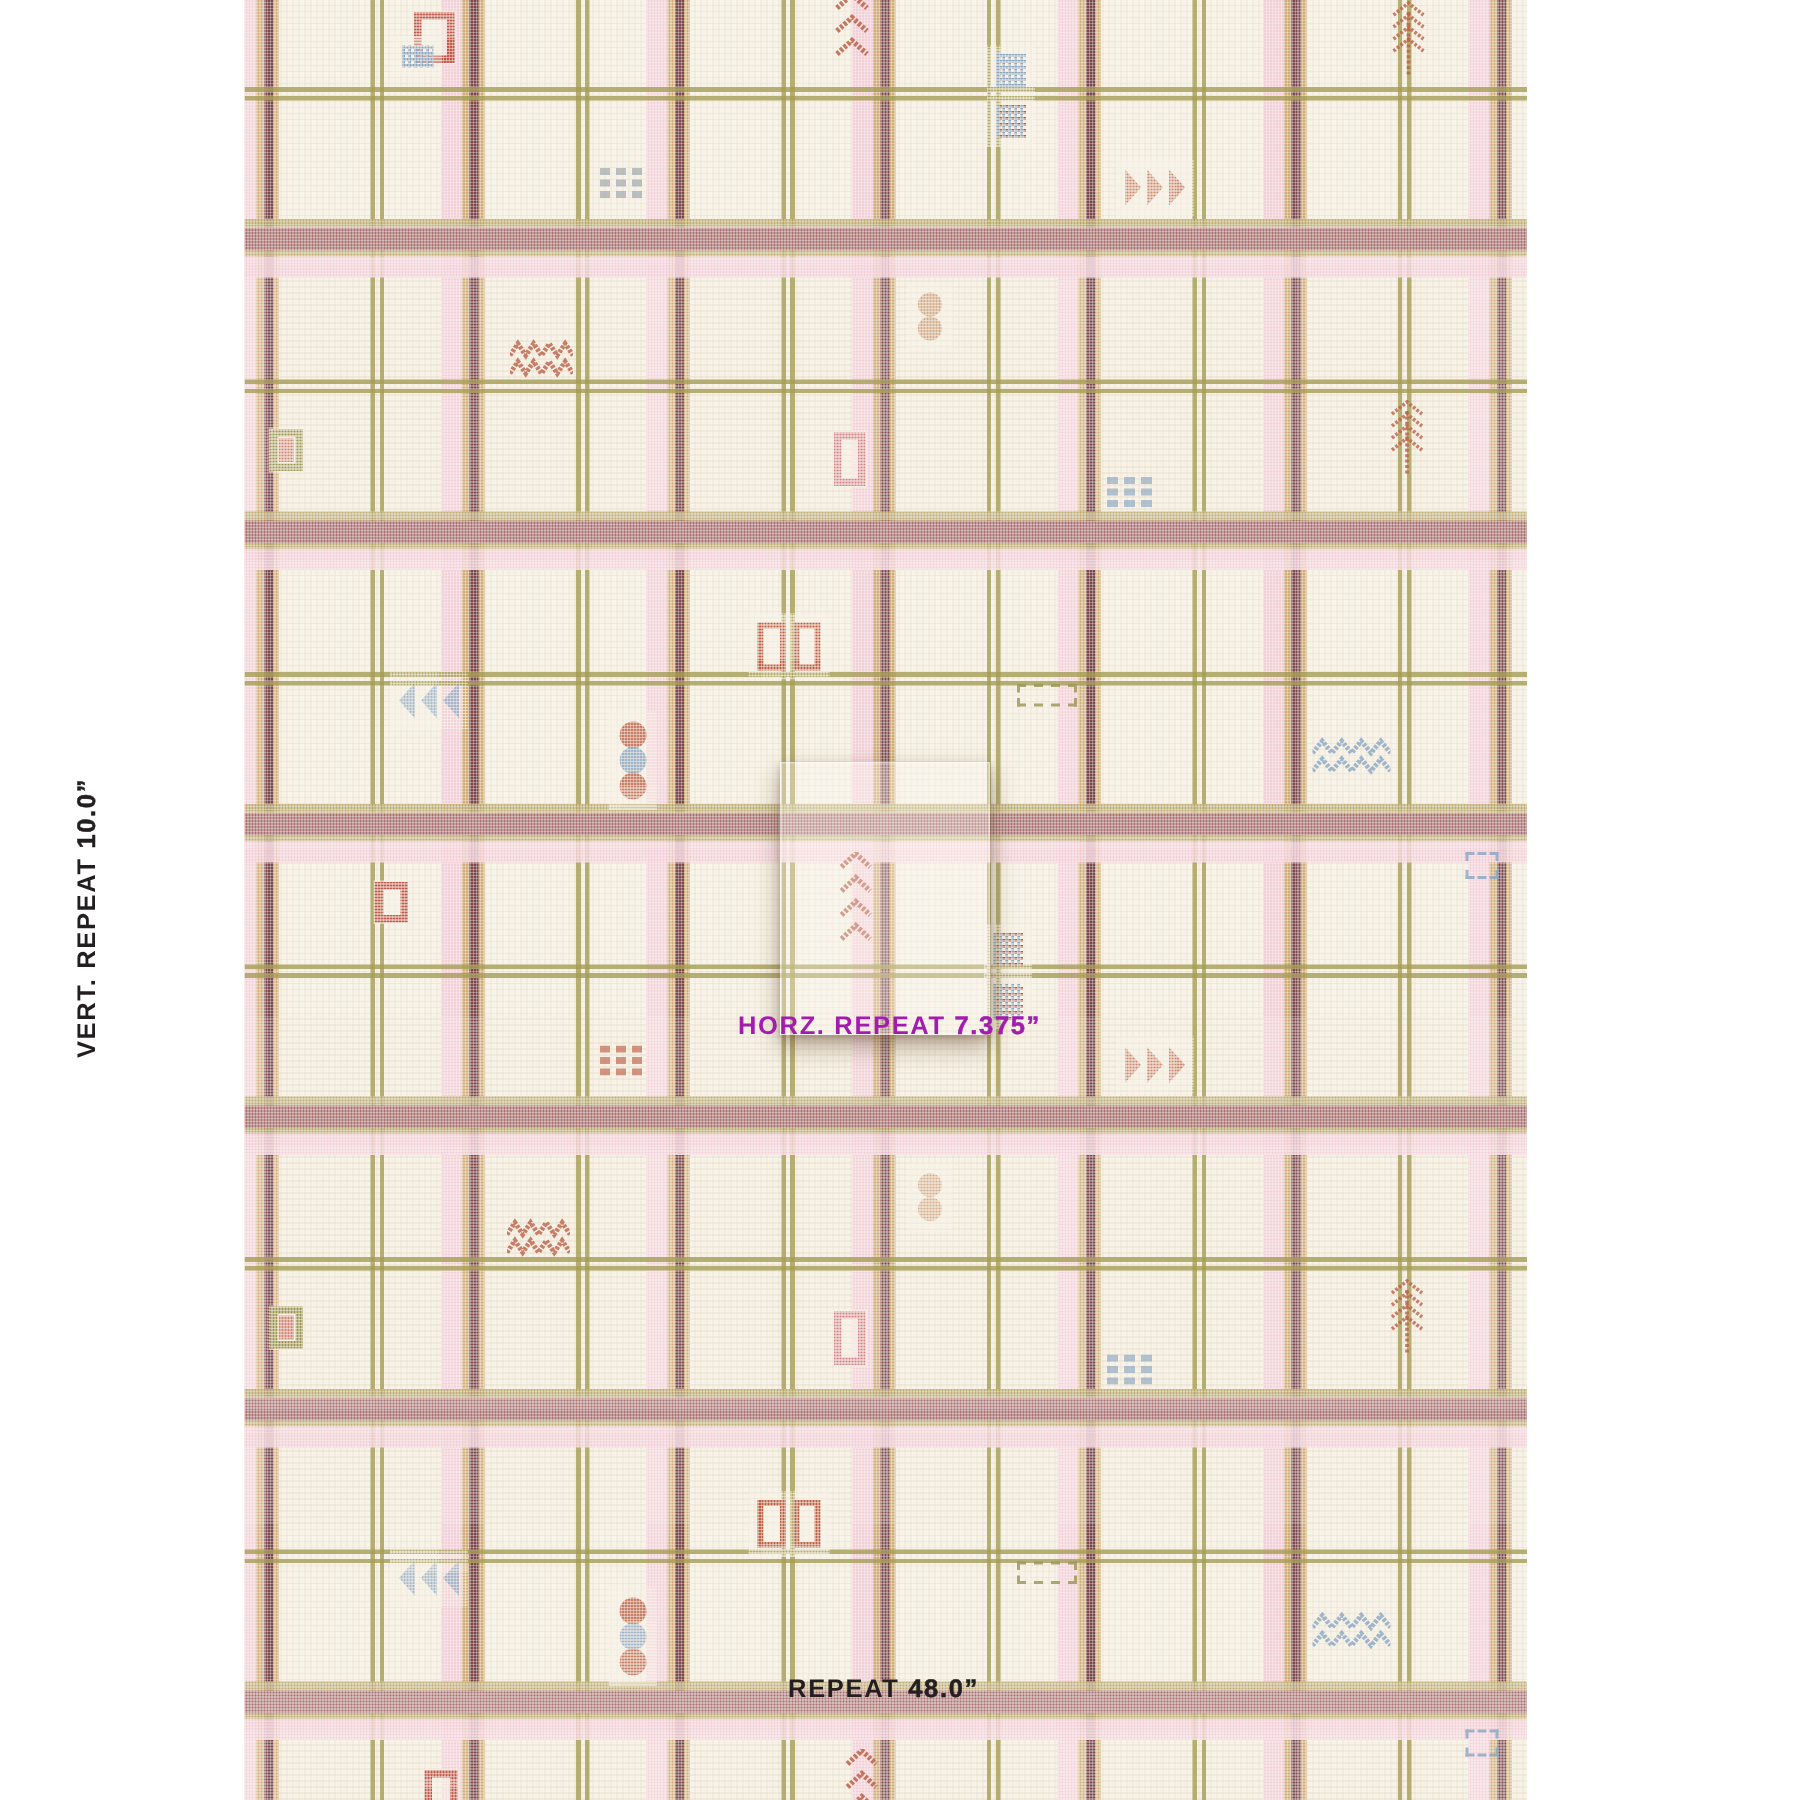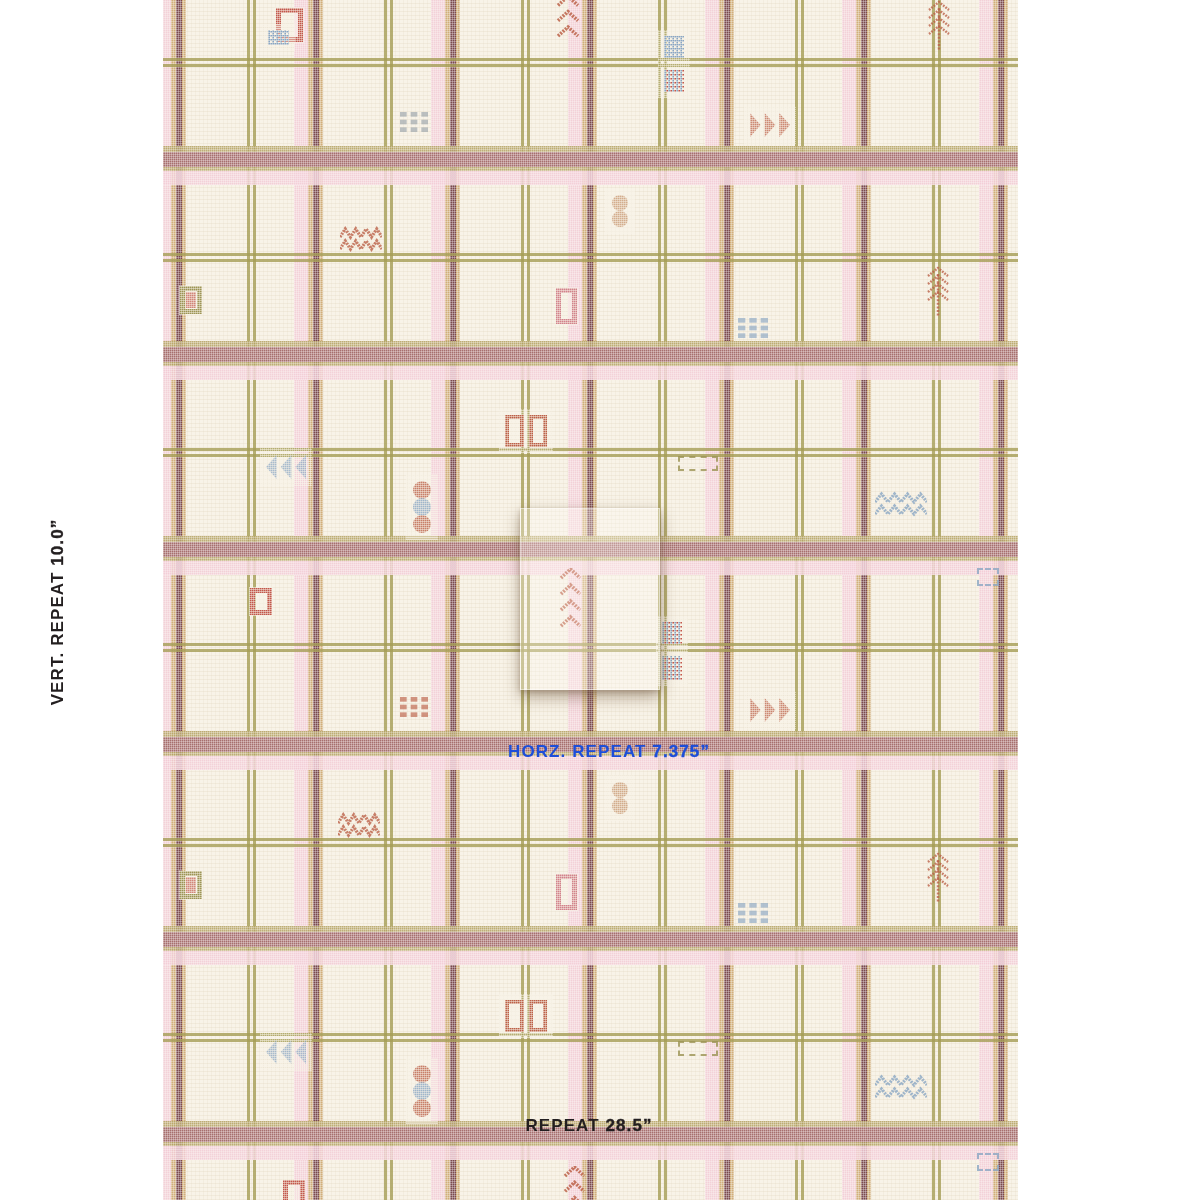--- a/index.html
+++ b/index.html
@@ -311,21 +311,21 @@
         </svg>
       </div>
     </div>
 
   <div class="swatch" style="left: 520px; top: 508px; width: 138px; height: 180px;"></div>
 
   <div class="label vert" style="left: 58px; top: 612px; color: rgb(35, 31, 32);">
     <span>VERT. REPEAT </span><span class="val">10.0”</span>
   </div>
 
-  <div class="label horz" style="left: 593px; top: 752px; color: #1d4ed8; margin-left: 16px;">
+  <div class="label horz" style="left: 593px; top: 684px; color: #a21caf;">
     <span>HORZ. REPEAT </span><span class="val">7.375”</span>
   </div>
 
   <div class="label widthlbl" style="left: 589px; top: 1126px; color: rgb(35, 31, 32);">
-    <span>REPEAT </span><span class="val">28.5”</span>
+    <span>REPEAT </span><span class="val">48.0”</span>
   </div>
 
 </div>
 
 </body></html>

